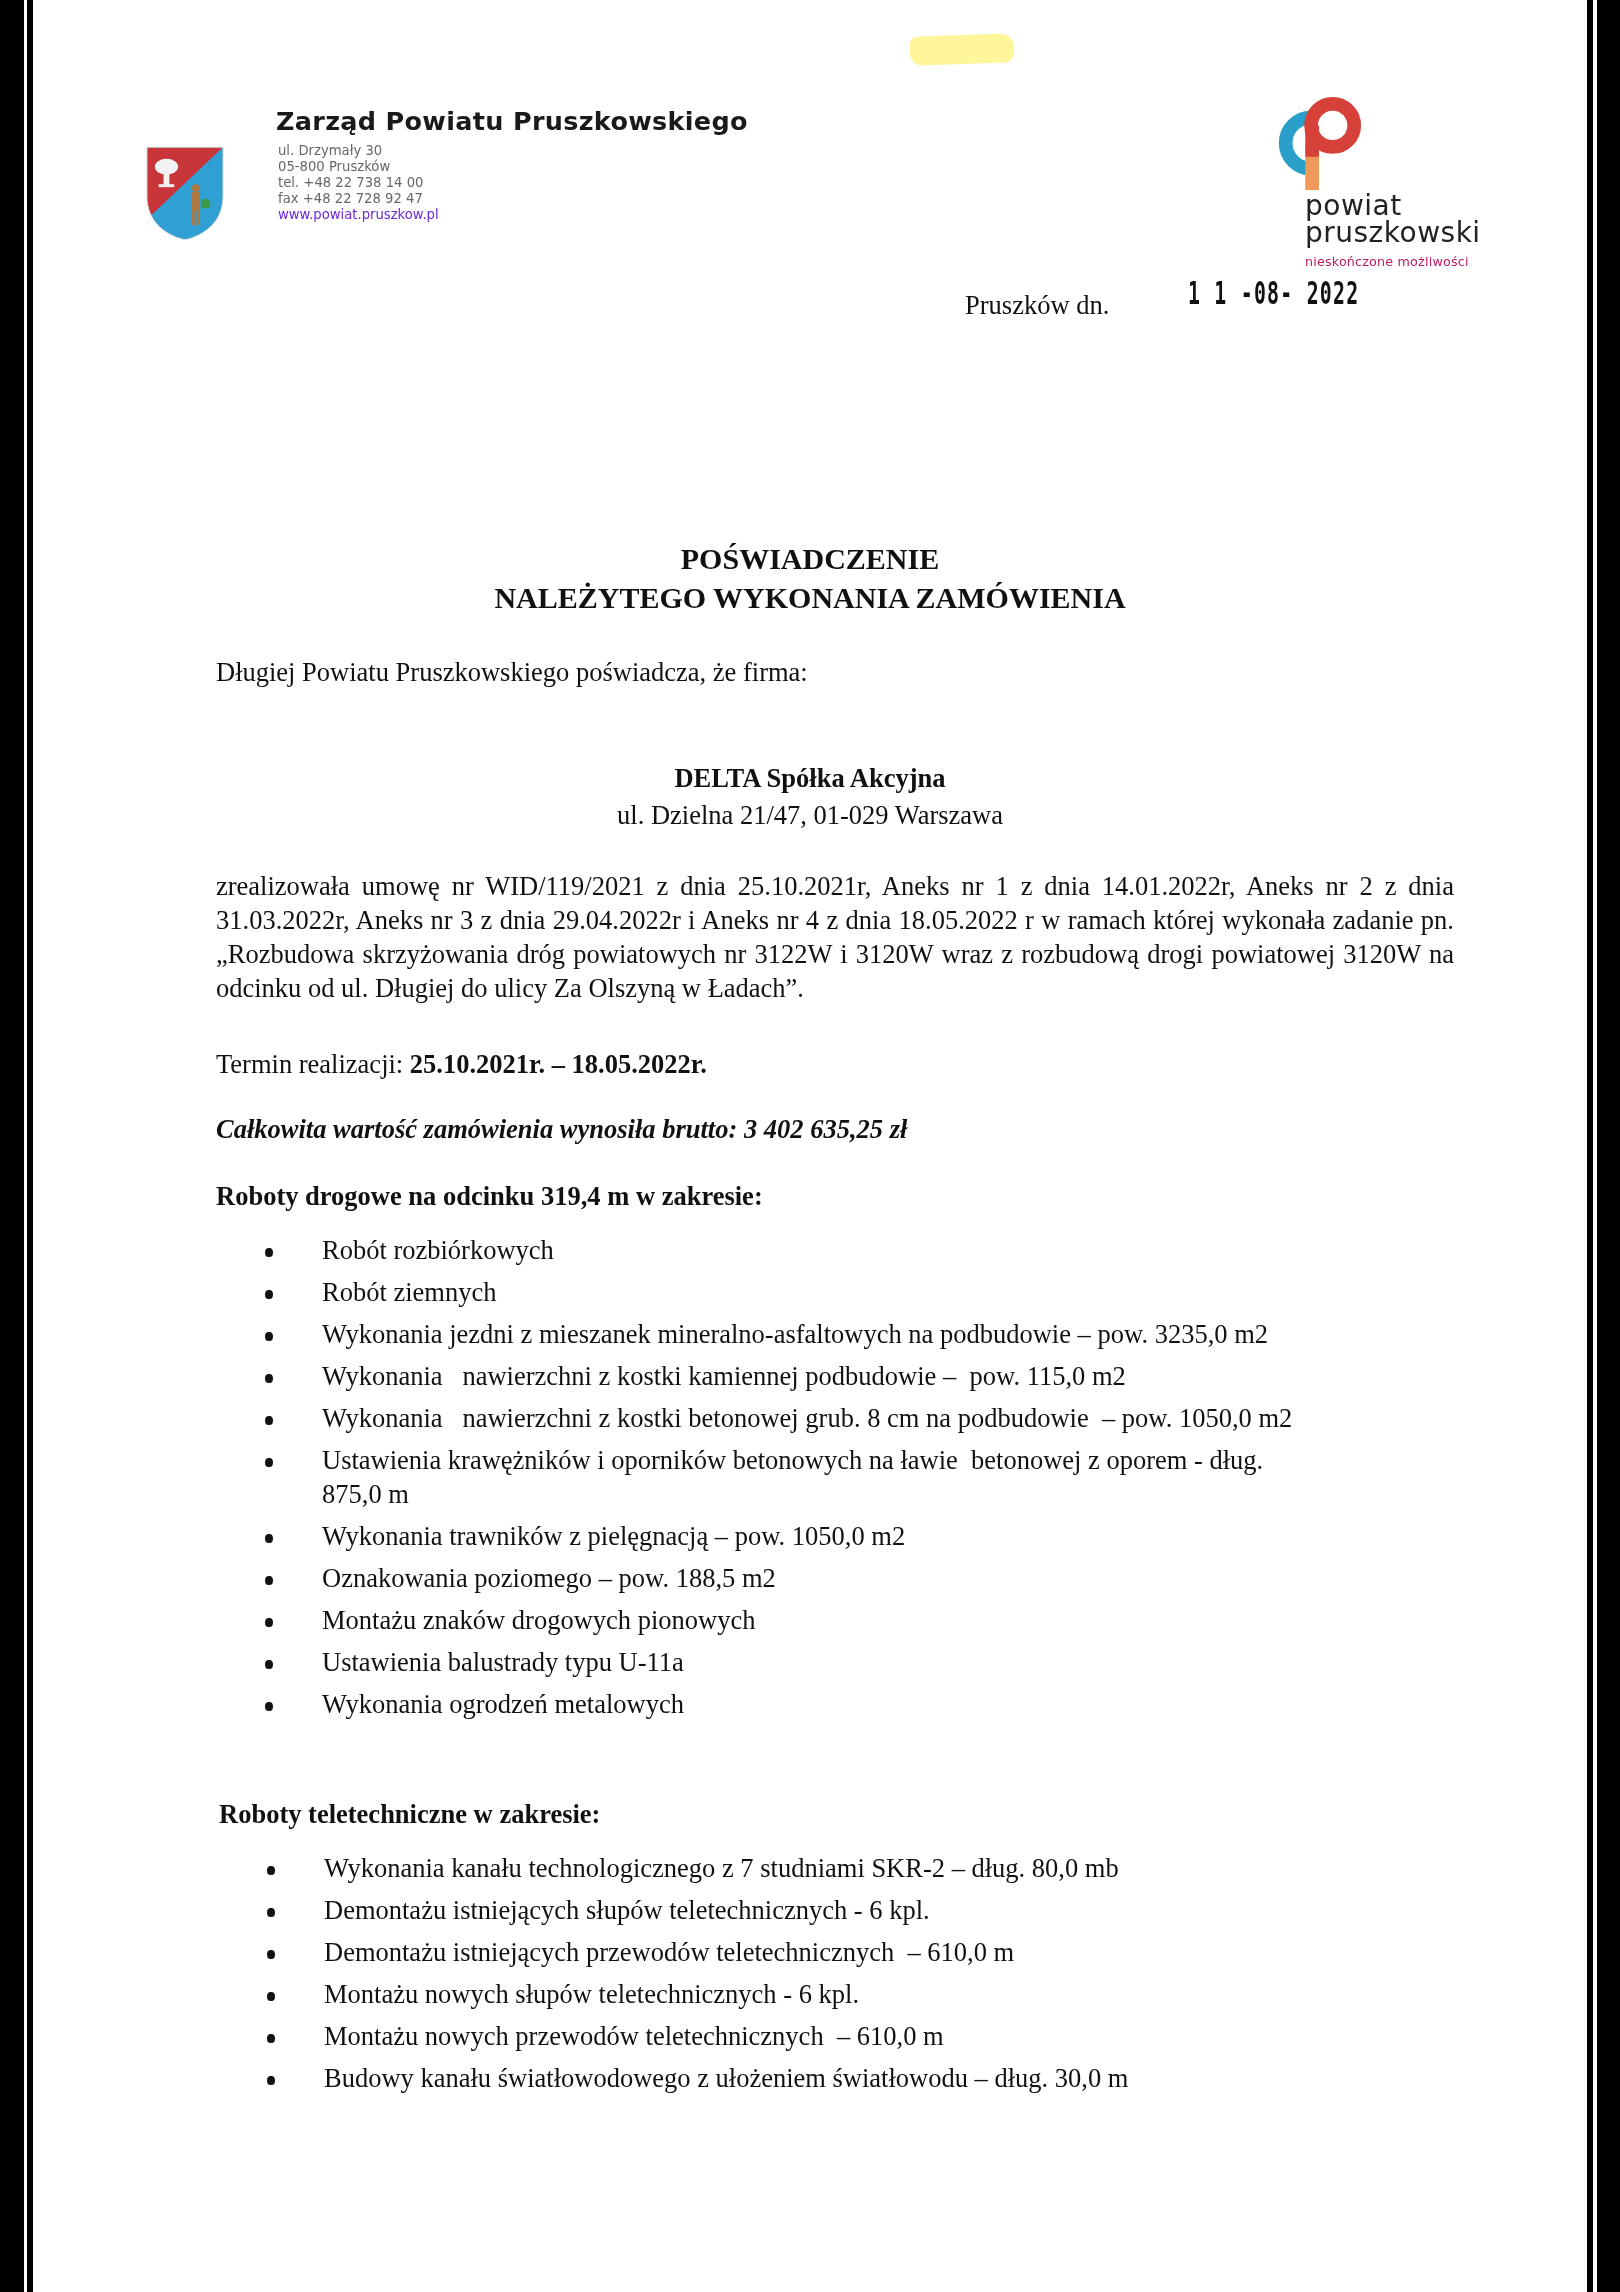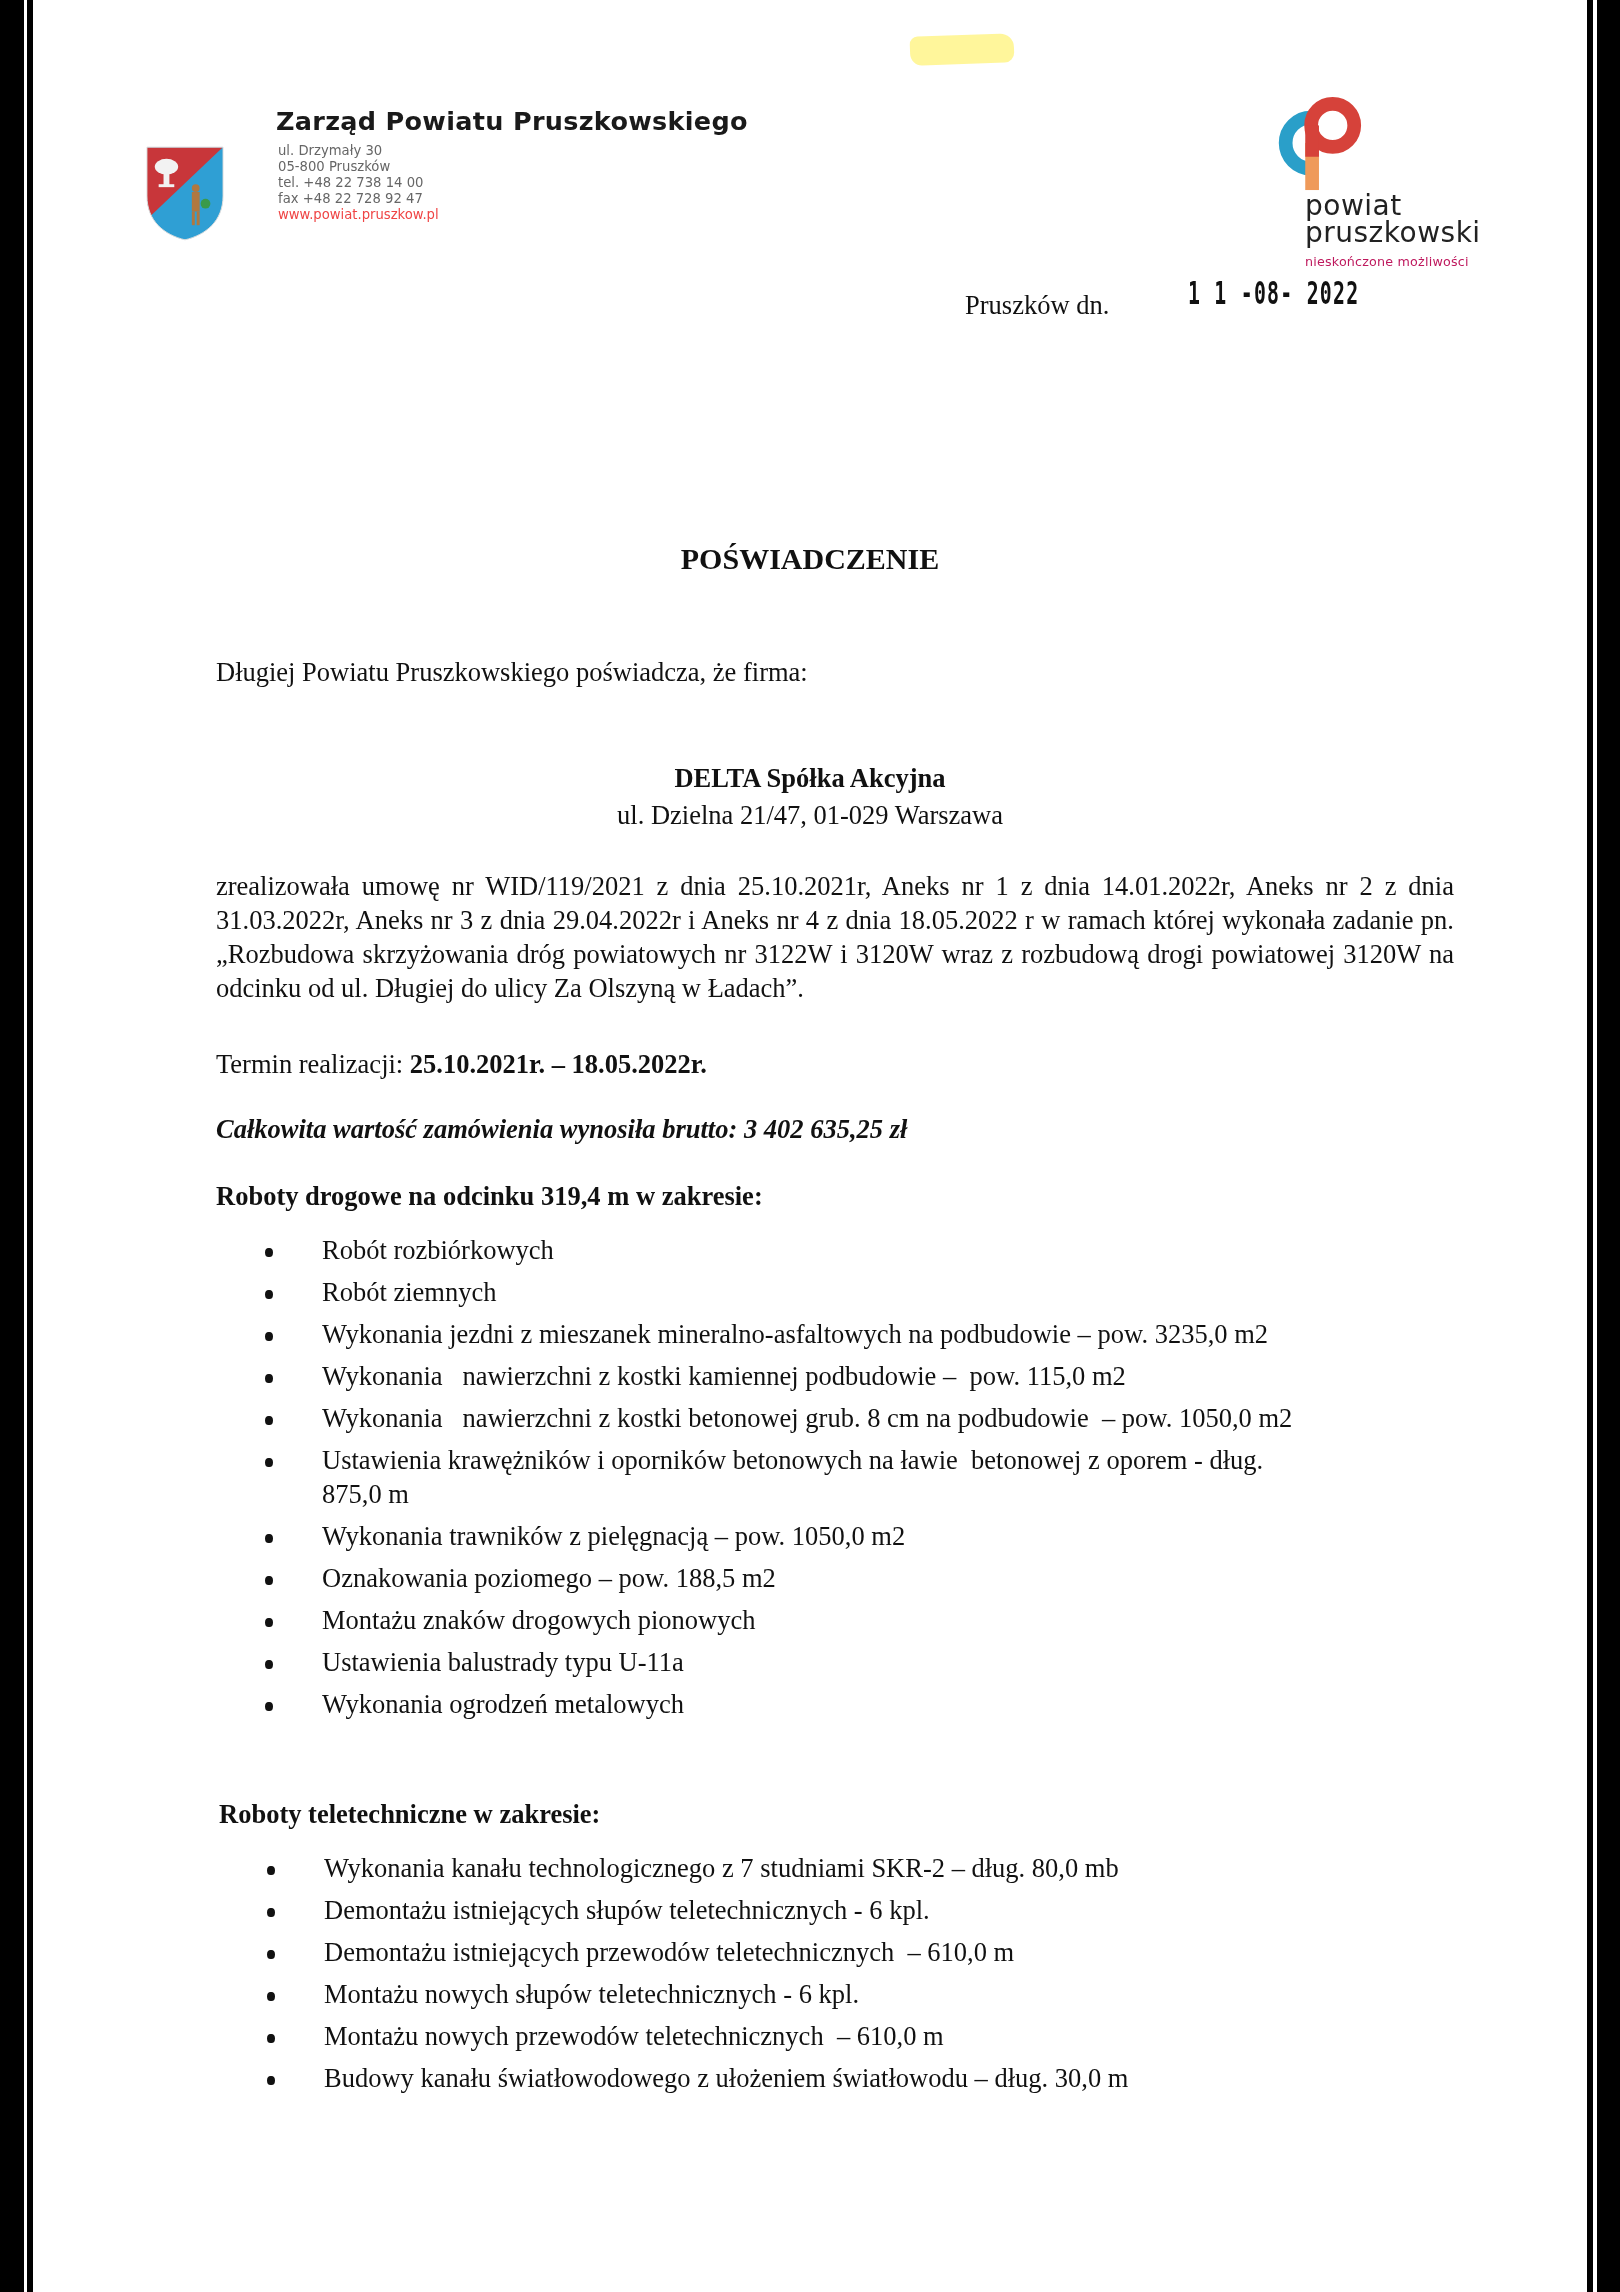--- a/index.html
+++ b/index.html
@@ -27,21 +27,21 @@
   .org-name {
     position:absolute; left:276px; top:106px;
     font-family:"DejaVu Sans", sans-serif; font-size:25.5px; font-weight:bold;
     color:#1a1a1a; letter-spacing:0.3px; white-space:nowrap;
   }
   .org-addr {
     position:absolute; left:278px; top:143px;
     font-family:"DejaVu Sans", sans-serif; font-size:13.2px; line-height:16px;
     color:#666; white-space:nowrap;
   }
-  .org-addr .www { color:#ef4444; }
+  .org-addr .www { color:#6d28d9; }
 
   
   .logo-mark { position:absolute; left:1262px; top:96px; width:110px; height:96px; }
   .logo-text {
     position:absolute; left:1305px; top:192px;
     font-family:"DejaVu Sans", sans-serif; color:#222;
   }
   .logo-line1, .logo-line2 { font-size:28px; line-height:27.4px; letter-spacing:0.5px; display:block; }
   .logo-tag { font-size:12.7px; color:#be185d; display:block; margin-top:7px; white-space:nowrap; letter-spacing:0.2px; }
 
@@ -141,20 +141,21 @@
   <span class="logo-line1">powiat</span>
   <span class="logo-line2">pruszkowski</span>
   <span class="logo-tag">nieskończone możliwości</span>
 </div>
 
 <div class="place-date">Pruszków dn.</div>
 <div class="stamp-date">1 1 -08- 2022</div>
 
 <div class="title">
   <span>POŚWIADCZENIE</span>
+  <span>NALEŻYTEGO WYKONANIA ZAMÓWIENIA</span>
 </div>
 
 <div class="p intro">Długiej Powiatu Pruszkowskiego poświadcza, że firma:</div>
 
 <div class="company">
   <span class="company-name">DELTA Spółka Akcyjna</span>
   <span class="company-addr">ul. Dzielna 21/47, 01-029 Warszawa</span>
 </div>
 
 <div class="contract">zrealizowała umowę nr WID/119/2021 z dnia 25.10.2021r, Aneks nr 1 z dnia 14.01.2022r, Aneks nr 2 z dnia 31.03.2022r, Aneks nr 3 z dnia 29.04.2022r i Aneks nr 4 z dnia 18.05.2022 r w ramach której wykonała zadanie pn. „Rozbudowa skrzyżowania dróg powiatowych nr 3122W i 3120W wraz z rozbudową drogi powiatowej 3120W na odcinku od ul. Długiej do ulicy Za Olszyną w Ładach”.</div>

